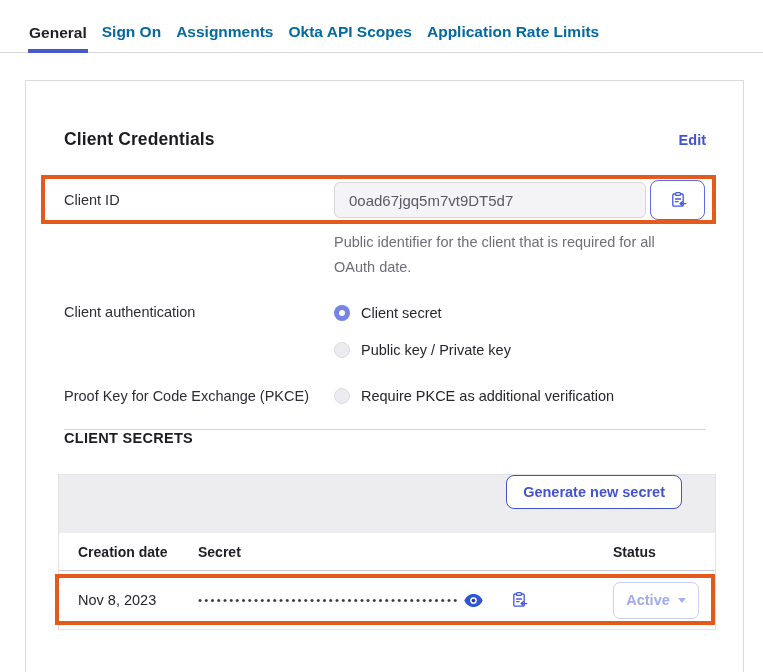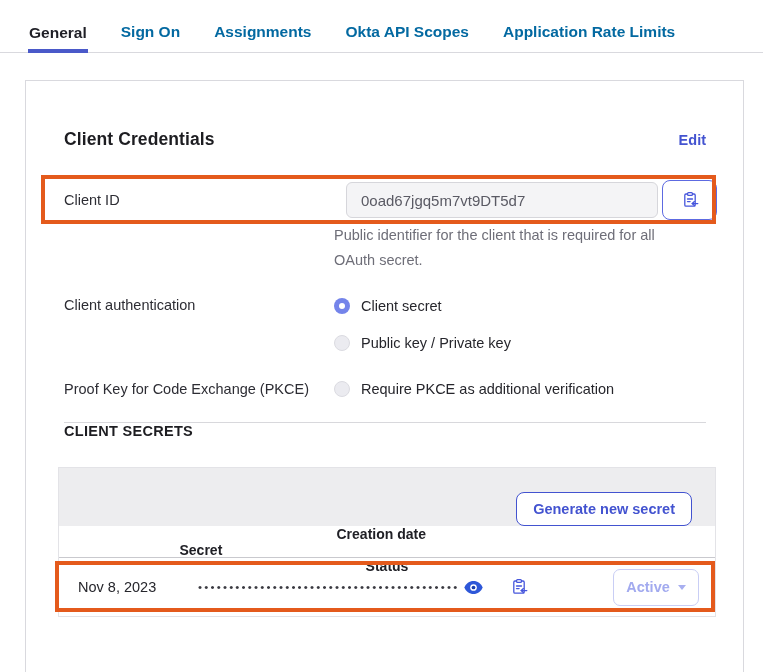--- a/index.html
+++ b/index.html
@@ -1,70 +1,70 @@
 <!DOCTYPE html>
 <html><head>
 <meta charset="utf-8">
 <style>
   * { margin:0; padding:0; box-sizing:border-box; }
   html,body { background:#fff; }
   body { font-family:"Liberation Sans", sans-serif; -webkit-font-smoothing:antialiased; }
   .page { width:763px; height:672px; overflow:hidden; background:#fff; position:relative; }
 
   
-  .tabbar { display:flex; gap:32px; padding:23px 10px 0 28px; border-bottom:1px solid #d9d9de; align-items:flex-end; }
+  .tabbar { display:flex; gap:13px; padding:23px 10px 0 28px; border-bottom:1px solid #d9d9de; align-items:flex-end; }
   .tab { font-size:15.5px; font-weight:700; color:#0369a1; padding:0 1px 11px; white-space:nowrap; cursor:pointer; }
   .tab.active { color:#1f1f26; border-bottom:4px solid #4a59c9; padding-bottom:7px; margin-bottom:-1px; }
 
   
   .card { margin:27px 18px 0 25px; width:719px; height:621px; background:#fff;
           border:1px solid #d9d9de; border-bottom:none; padding:0 37px 0 38px; }
 
   .cc-header { display:flex; justify-content:space-between; align-items:baseline; padding-top:48px; }
   .cc-title { font-size:17.5px; font-weight:700; color:#1d1d21; letter-spacing:0.1px; }
   .edit-link { font-size:14.5px; font-weight:700; color:#4353d0; cursor:pointer; text-decoration:none; }
 
   .form-row { display:flex; }
   .form-label { width:270px; flex:none; font-size:14.5px; color:#2d2d34; }
 
   
   .hl { position:absolute; border:4px solid #e45a1c; pointer-events:none; z-index:5; }
 
-  .row-clientid { margin-top:30px; align-items:center; position:relative; height:40px;gap:12px; }
+  .row-clientid { margin-top:30px; align-items:center; position:relative; height:40px; }
   .hl-clientid { left:-23px; right:-10px; top:-5px; bottom:-4px; }
   .controls { display:flex; align-items:center;justify-content:flex-end; }
   .id-field { width:312px; height:36px; background:#f4f4f6; border:1px solid #d6d6db; border-radius:6px;
               display:flex; align-items:center; padding:0 14px; font-size:15px; color:#5a5a64; }
   .copy-btn { width:55px; height:40px; margin-left:4px; background:#fff; border:1px solid #5d6ae1;
               border-radius:8px; display:flex; align-items:center; justify-content:center; cursor:pointer; }
 
-  .help { margin-left:270px; margin-top:3px; font-size:14.5px; color:#6e6e78; line-height:25px; }
+  .help { margin-left:270px; margin-top:10px; font-size:14.5px; color:#6e6e78; line-height:25px; }
 
   .row-auth { margin-top:20px; }
   .row-auth .form-label { padding-top:4px; }
   .opts { display:flex; flex-direction:column;gap:12px; }
   .opt { display:flex; align-items:center; height:25px; gap:11px; font-size:14.5px; color:#26262c; cursor:pointer; }
   .radio { width:16px; height:16px; border-radius:50%; flex:none; position:relative; }
   .radio.on { background:#7484ea; }
   .radio.on::after { content:""; position:absolute; left:5px; top:5px; width:6px; height:6px; border-radius:50%; background:#fff; }
   .radio.off { background:#ebebf0; border:1px solid #dbdbe1; }
 
   .row-pkce { margin-top:21px; align-items:center; }
 
   .divider { border:none; border-top:1px solid #d8d8dc; margin-top:21px; }
 
   .cs-title { font-size:14.5px; font-weight:700; color:#1d1d21; letter-spacing:0.3px; }
 
   
   .cs-table { margin:28px -10px 0 -6px; border:1px solid #e3e3e7; }
-  .toolbar { height:58px; background:#ededef; display:flex; align-items:flex-end; justify-content:flex-end; padding-right:23px; }
+  .toolbar { height:58px; background:#ededef; display:flex; align-items:flex-start; justify-content:flex-end; padding-right:33px; }
   .gen-btn { height:34px; padding:0 16px; background:#fff; border:1px solid #4353d0; border-radius:8px;
              color:#4353d0; font-weight:700; font-size:14.5px; cursor:pointer; font-family:inherit; }
-  .thead { display:flex; align-items:center; height:32px; background:#fff; border-bottom:1px solid #c9c9ce;
-           font-size:14px; font-weight:700; color:#202026;flex-direction:column; }
+  .thead { display:flex; align-items:center; height:38px; background:#fff; border-bottom:1px solid #c9c9ce;
+           font-size:14px; font-weight:700; color:#202026; }
   .c1 { width:139px; padding-left:19px; flex:none; }
   .c2 { width:415px; flex:none; }
   .c3 { flex:1; }
   .trow { display:flex; align-items:center; height:58px; position:relative; font-size:14.5px; color:#26262c; }
   .hl-secret { left:-4px; right:0; top:3px; bottom:4px; }
   .secret-cell { display:flex; align-items:center; }
   .dots { font-size:11.5px; letter-spacing:2.2px; color:#3a3a41; white-space:nowrap; }
   .icon-btn { display:flex; align-items:center; background:none; border:none; padding:0; cursor:pointer; }
   .eye-btn { margin-left:4px; }
   .clip-btn { margin-left:27px; }
@@ -109,21 +109,21 @@
               <path d="M16.8 12.6h-5.6"></path>
               <path d="M13.4 10.6l-2.2 2 2.2 2"></path>
             </g>
           </svg>
         </button>
       </div>
     </div>
 
     <div class="help">
       <div>Public identifier for the client that is required for all</div>
-      <div>OAuth secret.</div>
+      <div>OAuth date.</div>
     </div>
 
     <div class="form-row row-auth">
       <div class="form-label">Client authentication</div>
       <div class="opts">
         <div class="opt">
           <span class="radio on"></span>
           <span>Client secret</span>
         </div>
         <div class="opt">

